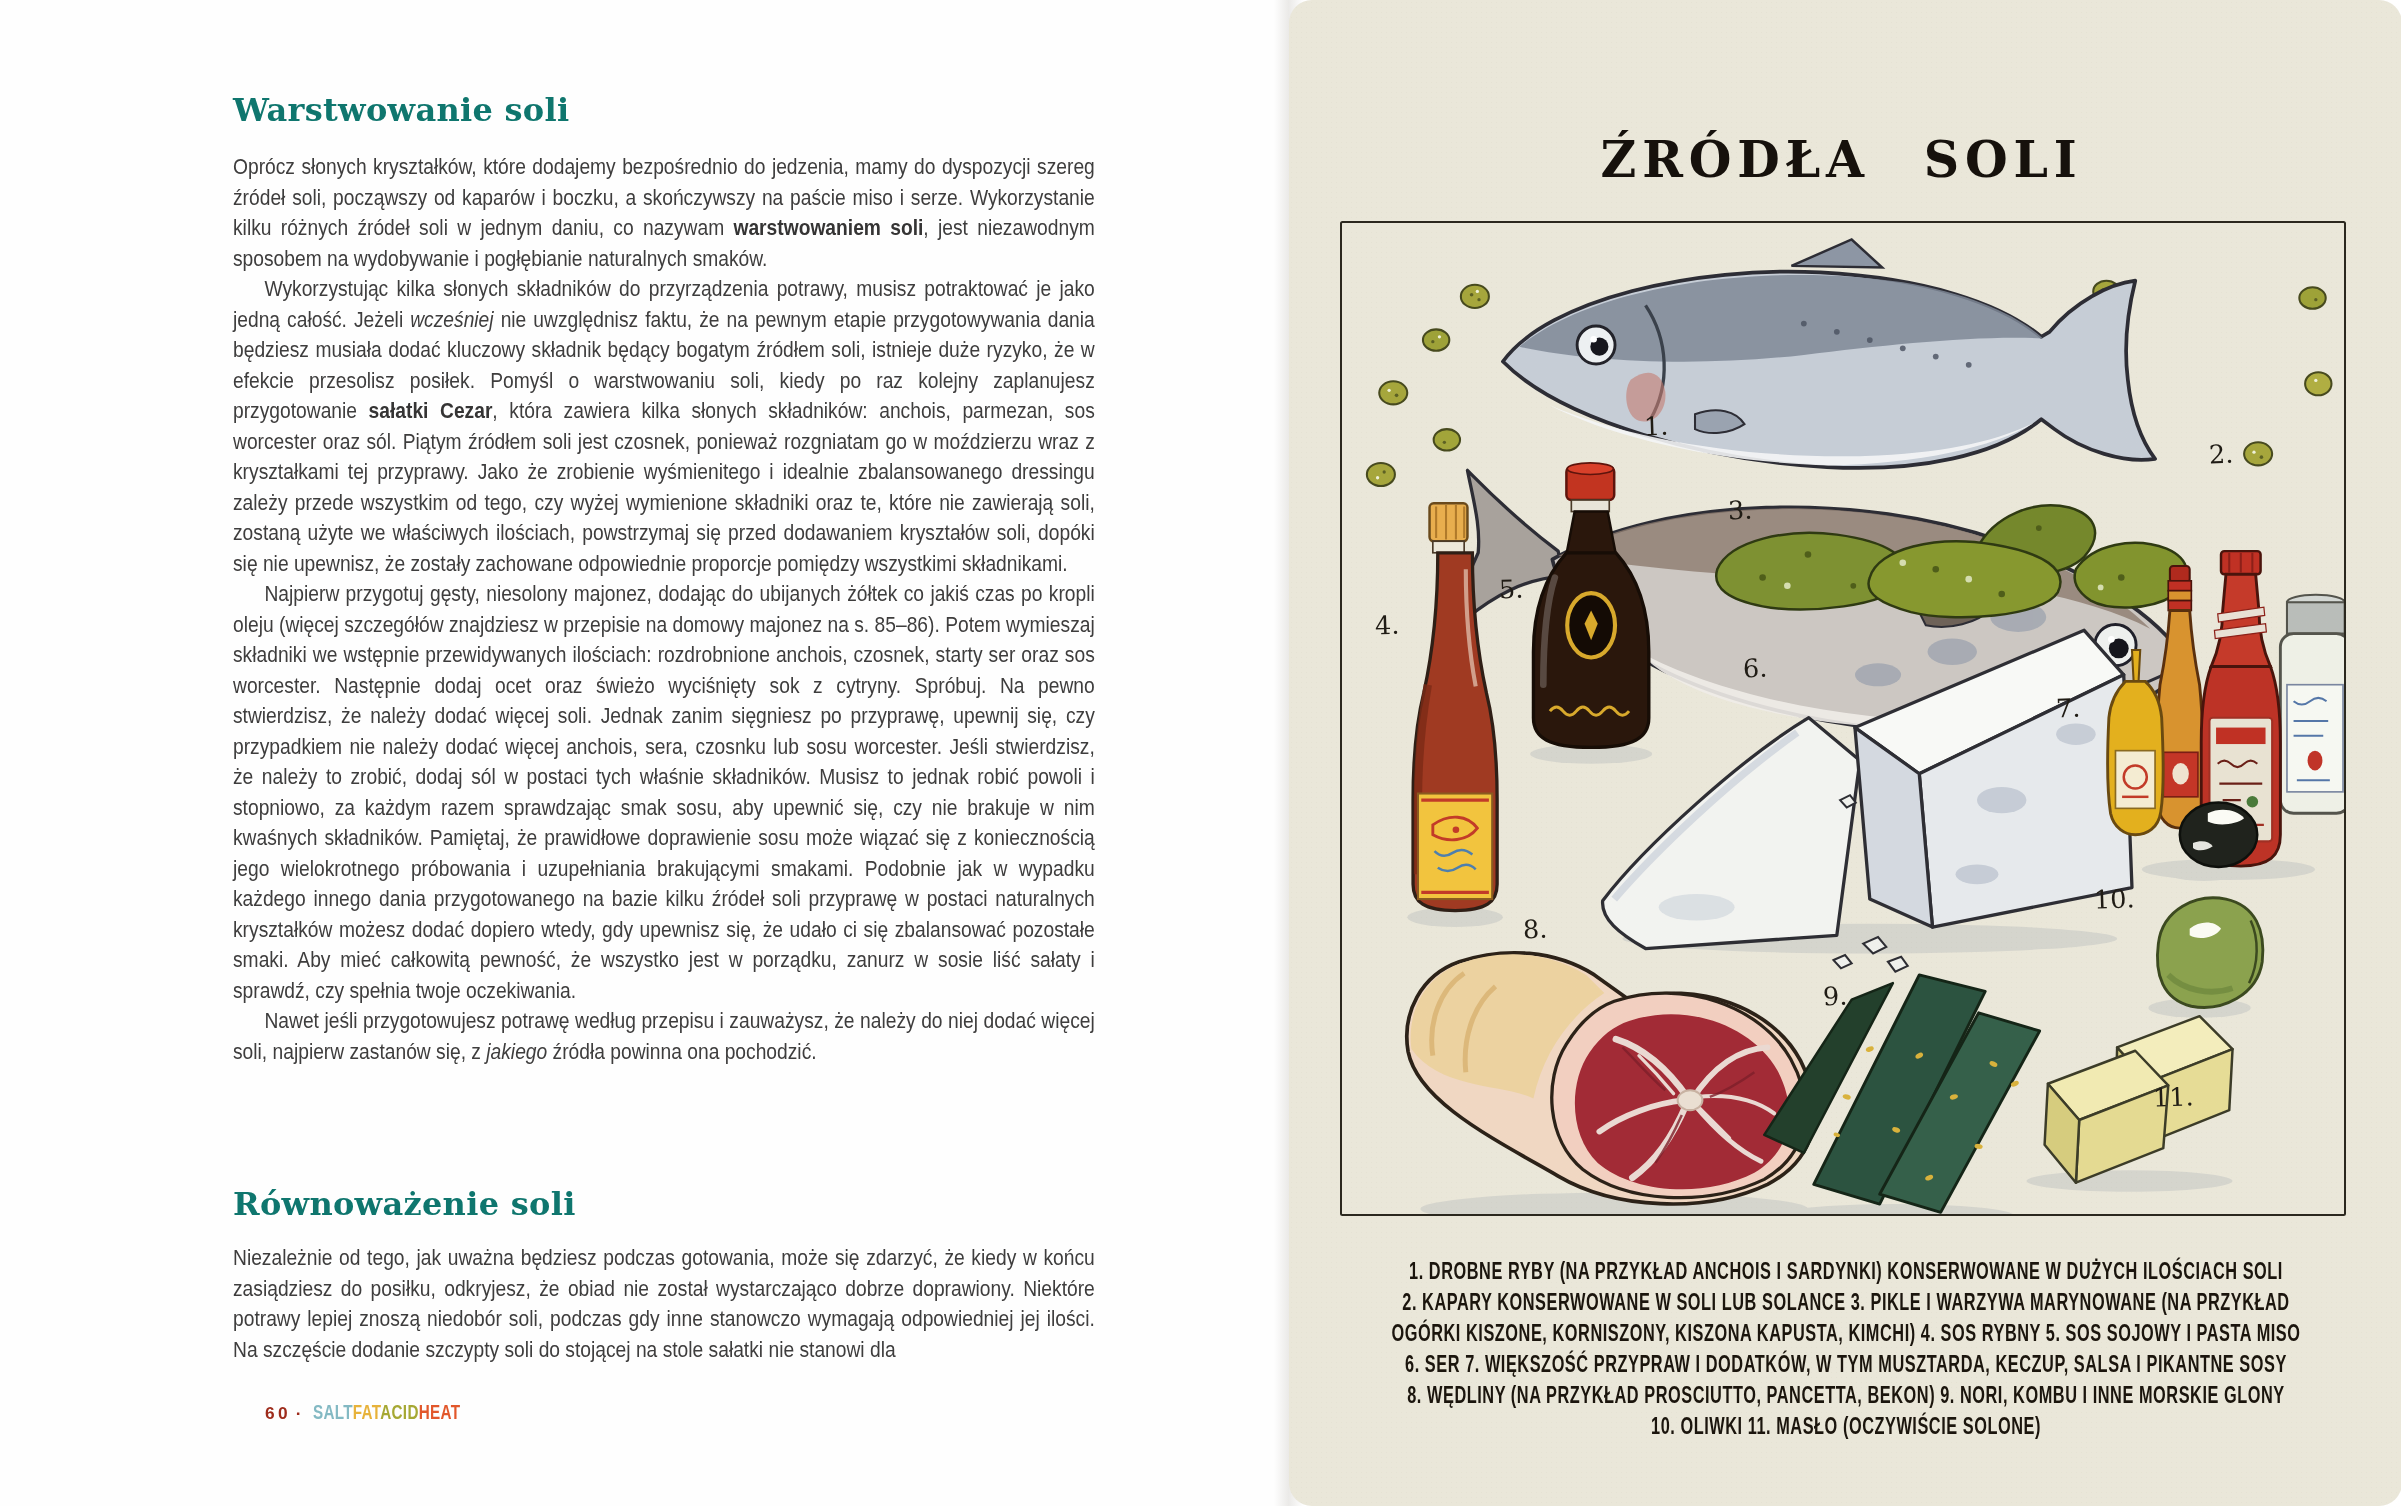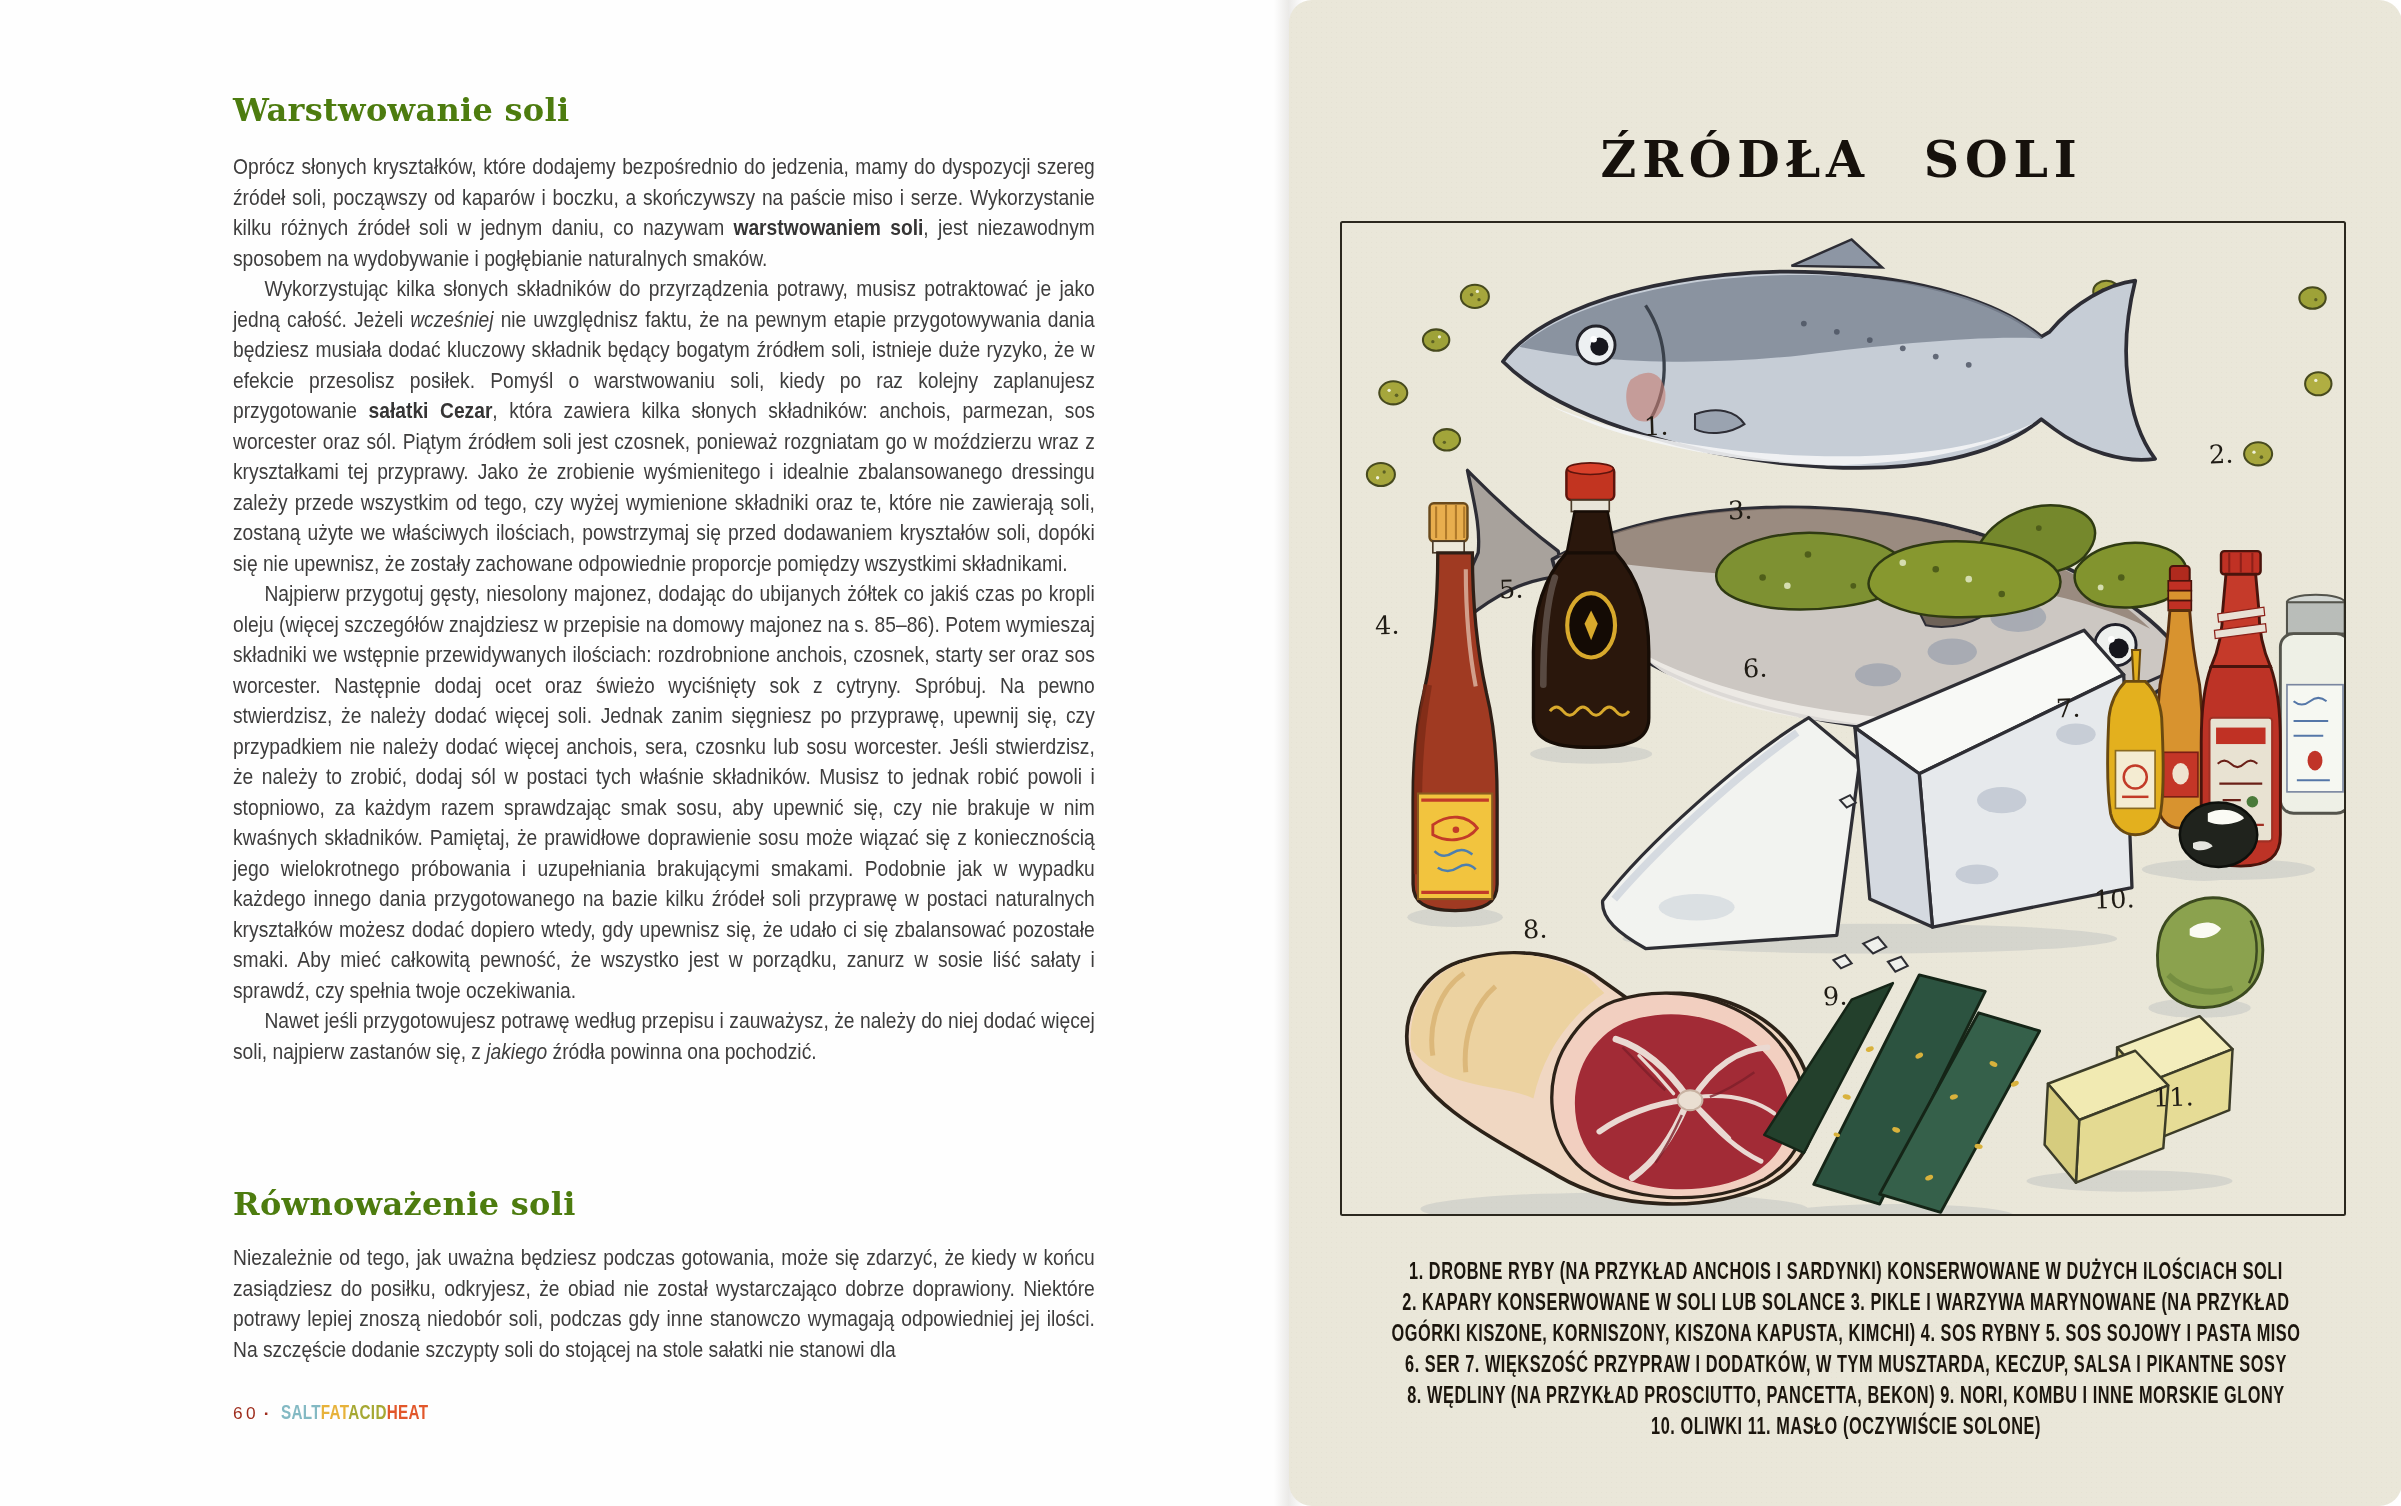--- a/index.html
+++ b/index.html
@@ -8,34 +8,34 @@
   .page-left{position:absolute;left:0;top:0;width:1289px;height:1506px;background:#fefefe;}
   .page-right{position:absolute;left:1289px;top:0;width:1113px;height:1506px;background:#eae7d9;
 
 
         background-image:radial-gradient(rgba(90,80,50,0.03) 0.8px,transparent 0.8px);background-size:5px 5px;border-radius:23px;}
   .gutter{position:absolute;left:1274px;top:0;width:30px;height:1506px;
           background:linear-gradient(90deg,rgba(0,0,0,0) 0%,rgba(60,50,30,0.10) 50%,rgba(0,0,0,0) 100%);}
 
   
   h2.sec{position:absolute;left:233px;margin:0;font-family:"DejaVu Serif",serif;font-weight:700;
-         color:#4d7c0f;font-size:32px;letter-spacing:0.3px;}
+         color:#0f766e;font-size:32px;letter-spacing:0.3px;}
   .sec1{top:91px;}
   .sec2{top:1185px;}
   .copy{position:absolute;left:233px;width:986px;transform:scaleX(0.874);transform-origin:0 0;
         color:#3e3d3d;font-size:22px;line-height:30.5px;text-align:justify;}
   .copy p{margin:0;}
   .copy p.ind{text-indent:36px;}
   .copy strong{font-weight:700;color:#353434;}
   .copy em{font-style:italic;}
   .copy1{top:152px;}
   .copy2{top:1243px;}
 
   .pfoot{position:absolute;left:233px;top:1400px;display:flex;align-items:baseline;}
-  .pgnum{color:#9e2c1c;font-weight:400;font-size:17.3px;letter-spacing:3.3px;}
+  .pgnum{color:#9e2c1c;font-weight:700;font-size:17.3px;letter-spacing:3.3px;margin-left:32px;}
   .pdot{color:#9e2c1c;font-weight:700;font-size:17.3px;margin:0 11.5px 0 5px;}
   .logo{display:inline-block;white-space:nowrap;font-weight:700;font-size:20.6px;letter-spacing:0.4px;
         transform:scaleX(0.74);transform-origin:0 50%;}
   .lg-salt{color:#83b9c3}.lg-fat{color:#e7b23a}.lg-acid{color:#a6a833}.lg-heat{color:#e2572b}
 
   
   h1.illus-title{position:absolute;top:130px;left:0;width:1105px;margin:0;text-align:center;
         font-family:"DejaVu Serif",serif;font-weight:700;font-size:49px;letter-spacing:5.8px;
         word-spacing:31px;color:#16110c;transform:scaleY(1.04);}
   .panel{position:absolute;left:51px;top:221px;width:1002px;height:991px;

